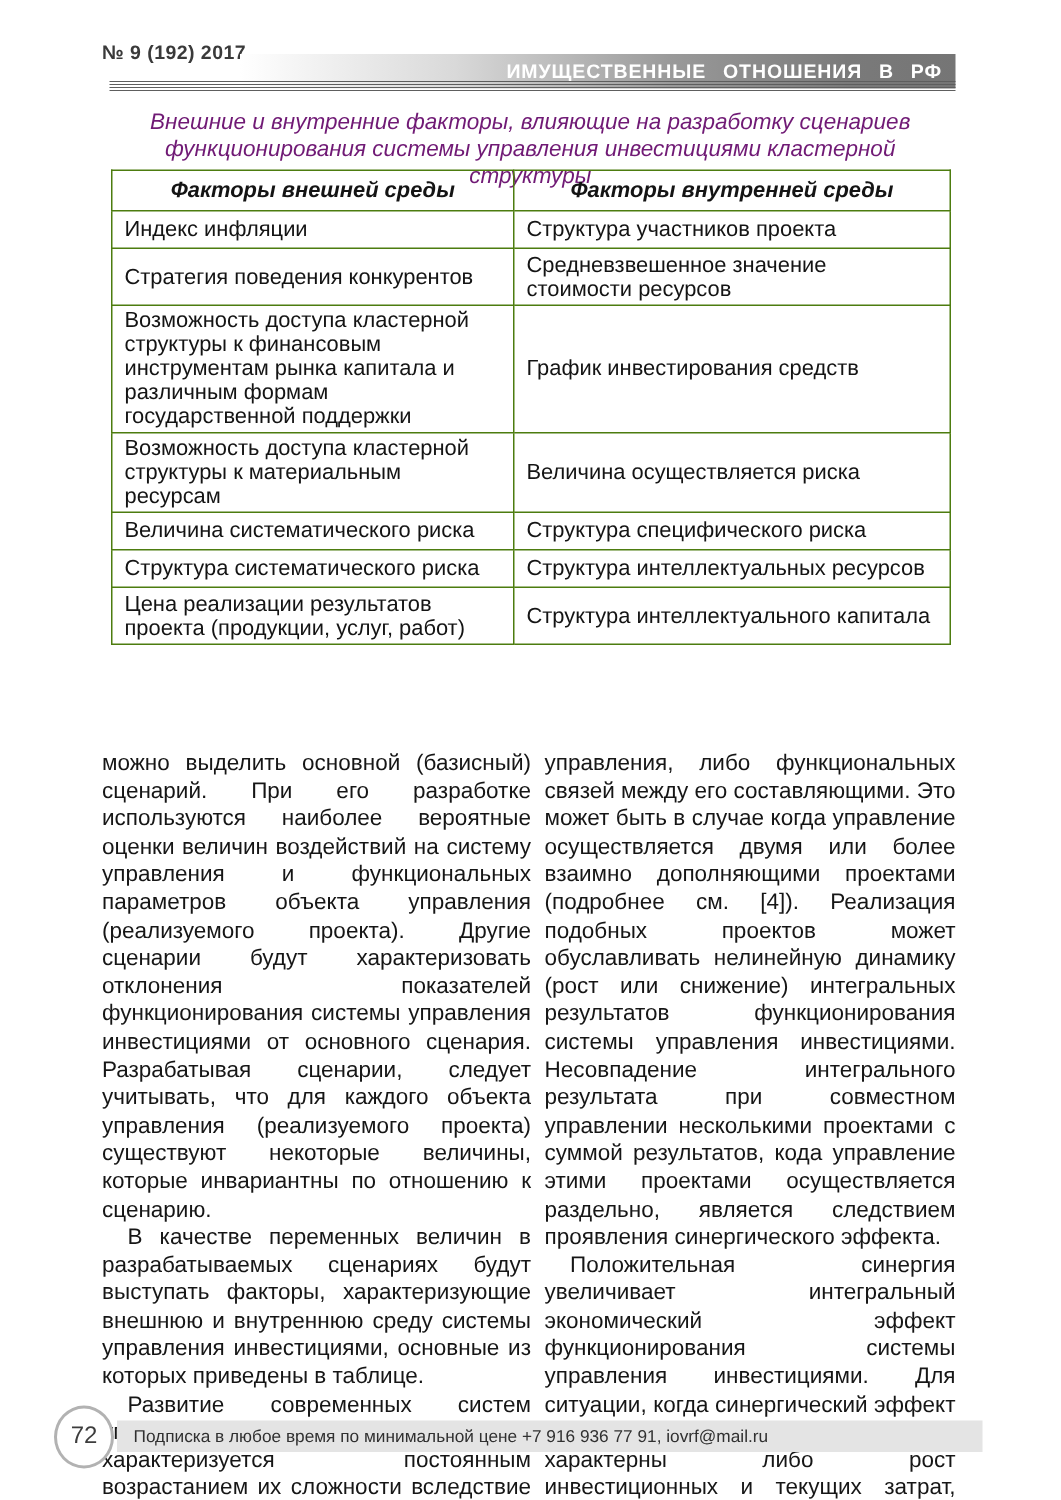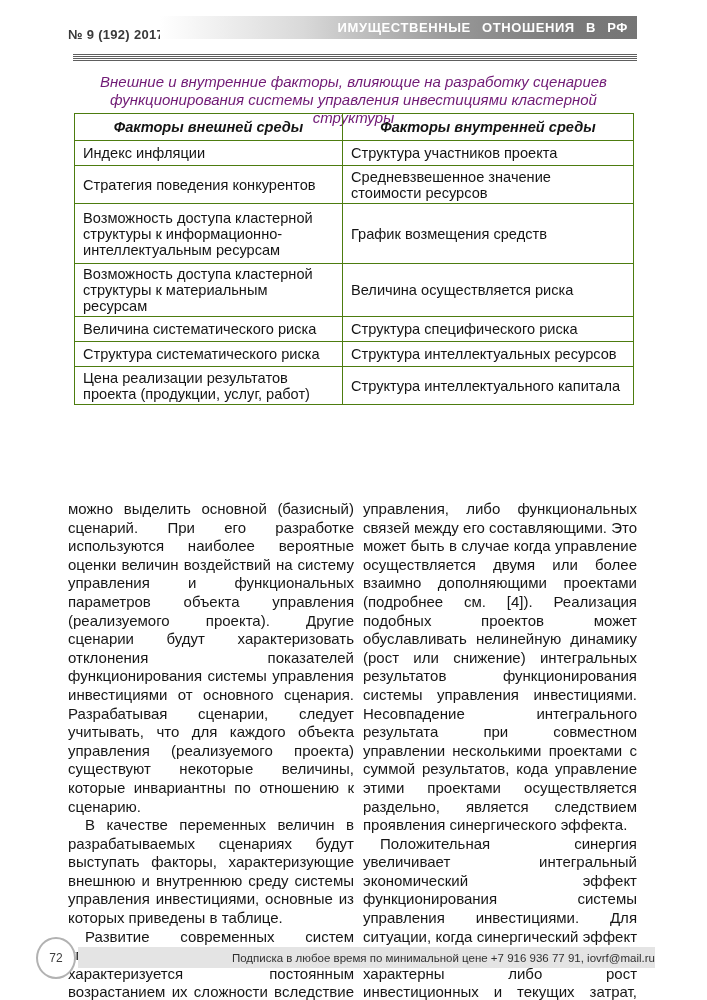--- a/index.html
+++ b/index.html
@@ -11,21 +11,21 @@
     color:#1c1c1c;
     overflow:hidden;
   }
   
   .issue{
     position:absolute;left:68px;top:27px;
     font-size:13px;font-weight:bold;color:#3a3a3a;
     letter-spacing:0.3px;white-space:nowrap;
   }
   .journal-bar{
-    position:absolute;left:160px;top:16px;width:477px;height:23px;
+    position:absolute;left:160px;top:36px;width:477px;height:23px;
     background:linear-gradient(to right,#ffffff 0%,#d9d9d9 30%,#9a9a9a 60%,#7a7a7a 85%,#757575 100%);
     display:flex;align-items:center;justify-content:flex-end;
   }
   .journal-title{
     font-size:13px;font-weight:bold;color:#ffffff;
     letter-spacing:0.6px;word-spacing:7px;
     padding-right:9px;white-space:nowrap;
   }
   .rule{
     position:absolute;left:73px;top:54px;width:564px;height:7px;
@@ -67,26 +67,26 @@
   }
   .col-left{left:68px;width:286px;}
   .col-right{left:363px;width:274px;}
   .col p{margin:0;}
   .col p.indent{text-indent:17px;}
   
   .page-badge{
     position:absolute;left:36px;top:937px;width:40px;height:42px;
     border:2px solid #b2b2b2;border-radius:50%;
     display:flex;align-items:center;justify-content:center;
-    font-size:12px;color:#3d3d3d;background:#fff;box-sizing:border-box;
+    font-size:16px;color:#3d3d3d;background:#fff;box-sizing:border-box;
   }
   .footer-bar{
     position:absolute;left:78px;top:947px;width:577px;height:21px;
     background:#e4e4e4;
-    display:flex;align-items:center;justify-content:flex-end;
+    display:flex;align-items:center;
   }
   .footer-text{
     font-size:11.5px;color:#303030;padding-left:11px;white-space:nowrap;
   }
 </style>
 </head>
 <body>
 
 <div class="page">
 
@@ -109,23 +109,23 @@
       <th>Факторы внутренней среды</th>
     </tr>
     <tr class="h1">
       <td>Индекс инфляции</td>
       <td>Структура участников проекта</td>
     </tr>
     <tr class="h2">
       <td>Стратегия поведения конкурентов</td>
       <td>Средневзвешенное значение стоимости ресурсов</td>
     </tr>
-    <tr class="h3">
-      <td>Возможность доступа кластерной структуры к информационно-интеллектуальным ресурсам</td>
-      <td>График возмещения средств</td>
+    <tr class="h4">
+      <td>Возможность доступа кластерной структуры к финансовым инструментам рынка капитала и различным формам государственной поддержки</td>
+      <td>График инвестирования средств</td>
     </tr>
     <tr class="h2">
       <td>Возможность доступа кластерной структуры к материальным ресурсам</td>
       <td>Величина осуществляется риска</td>
     </tr>
     <tr class="h1">
       <td>Величина систематического риска</td>
       <td>Структура специфического риска</td>
     </tr>
     <tr class="h1">

